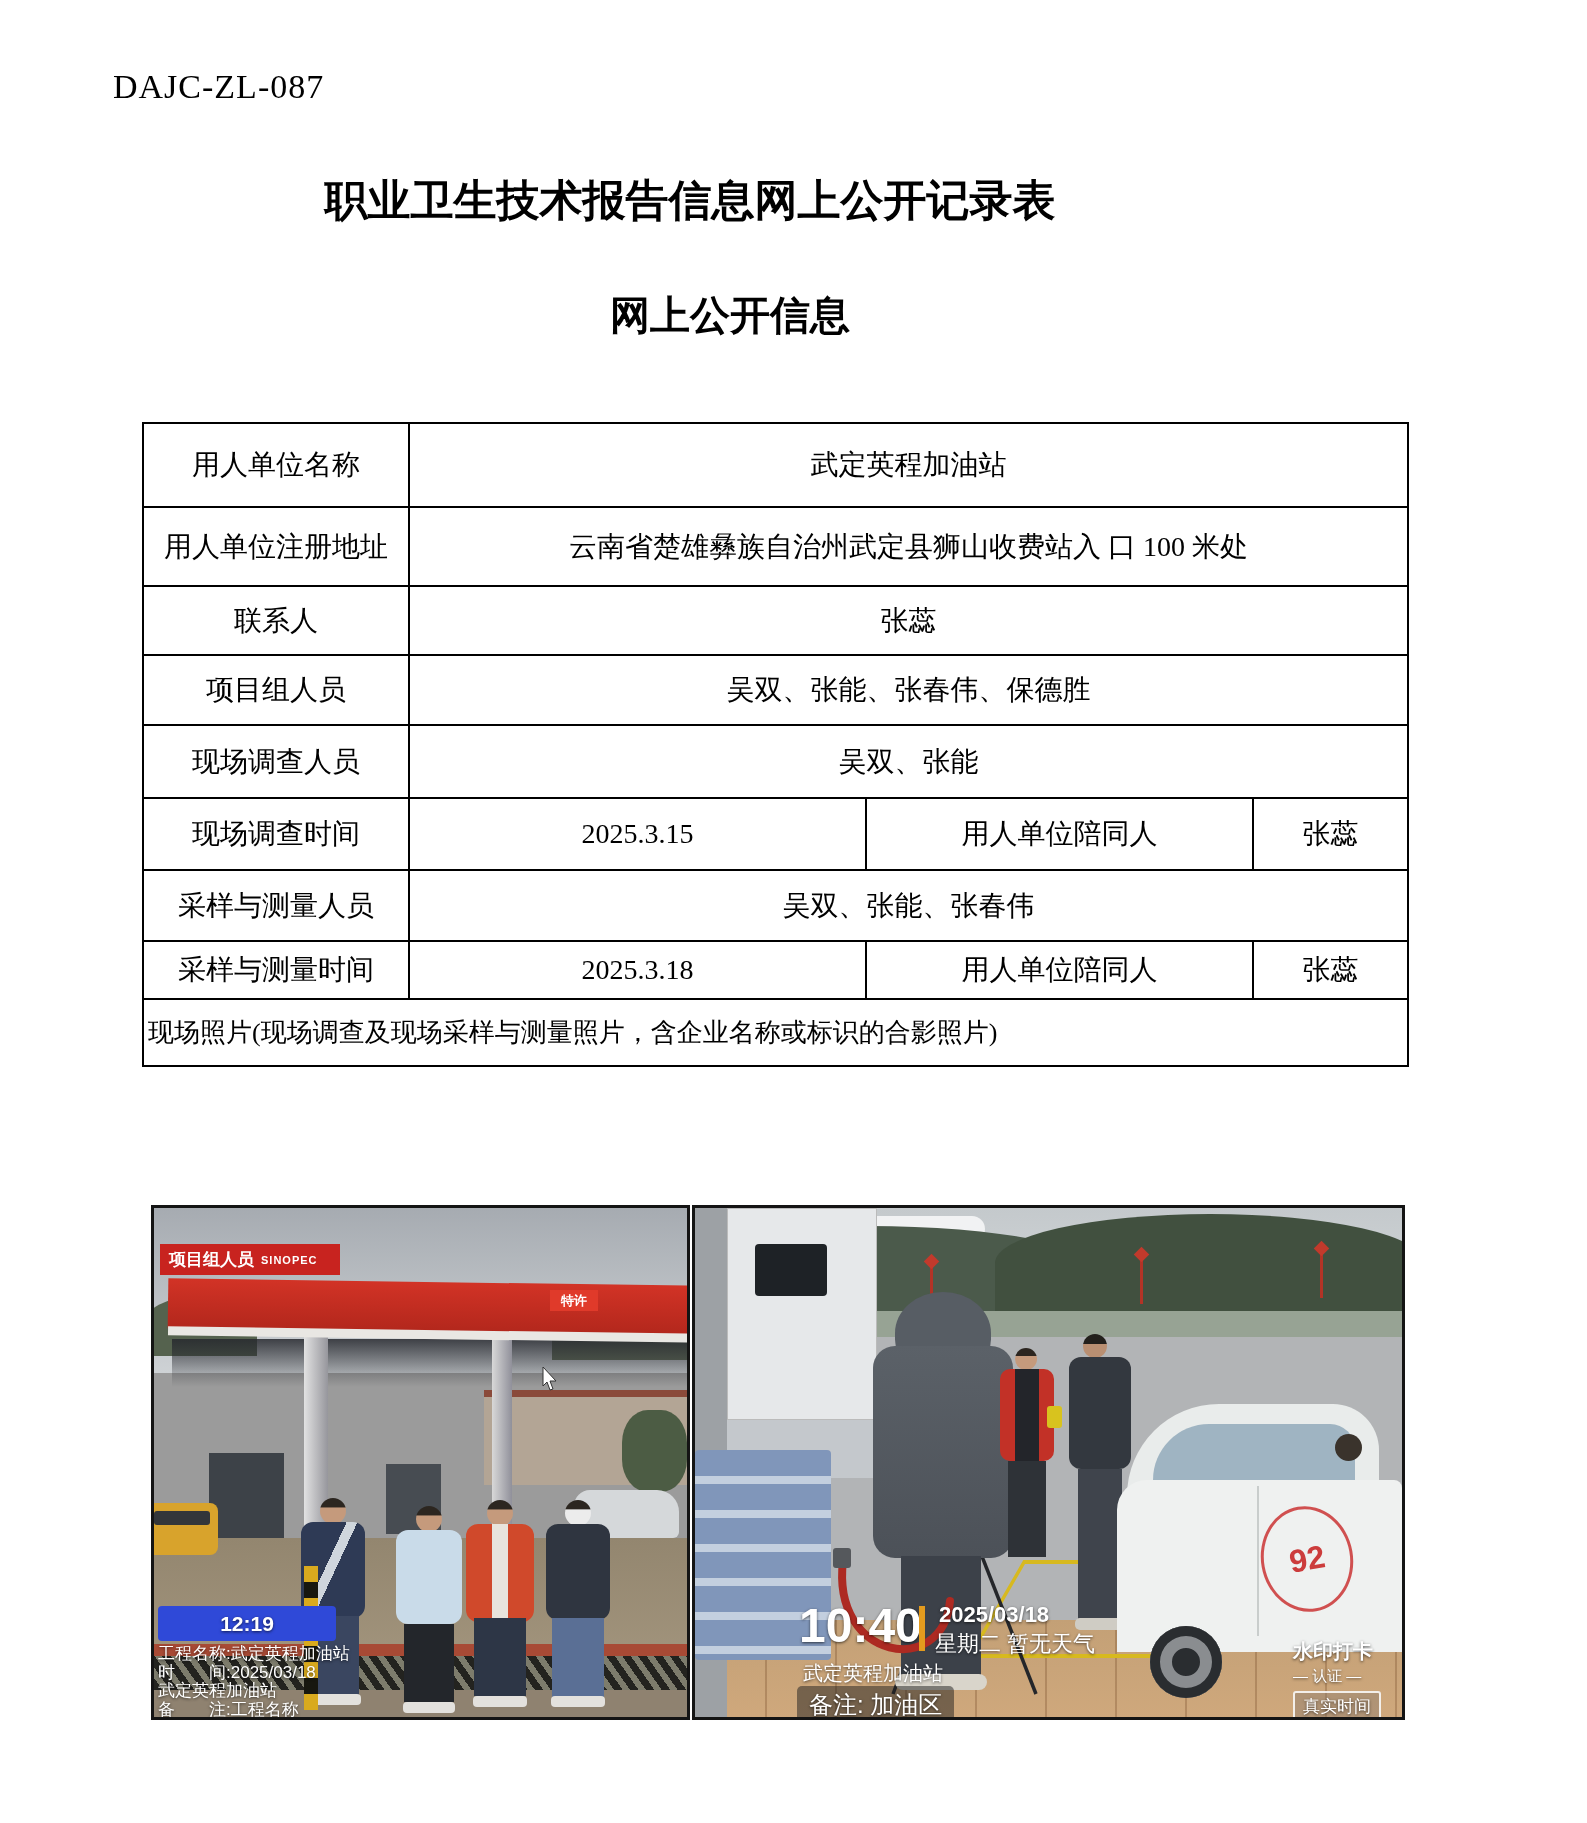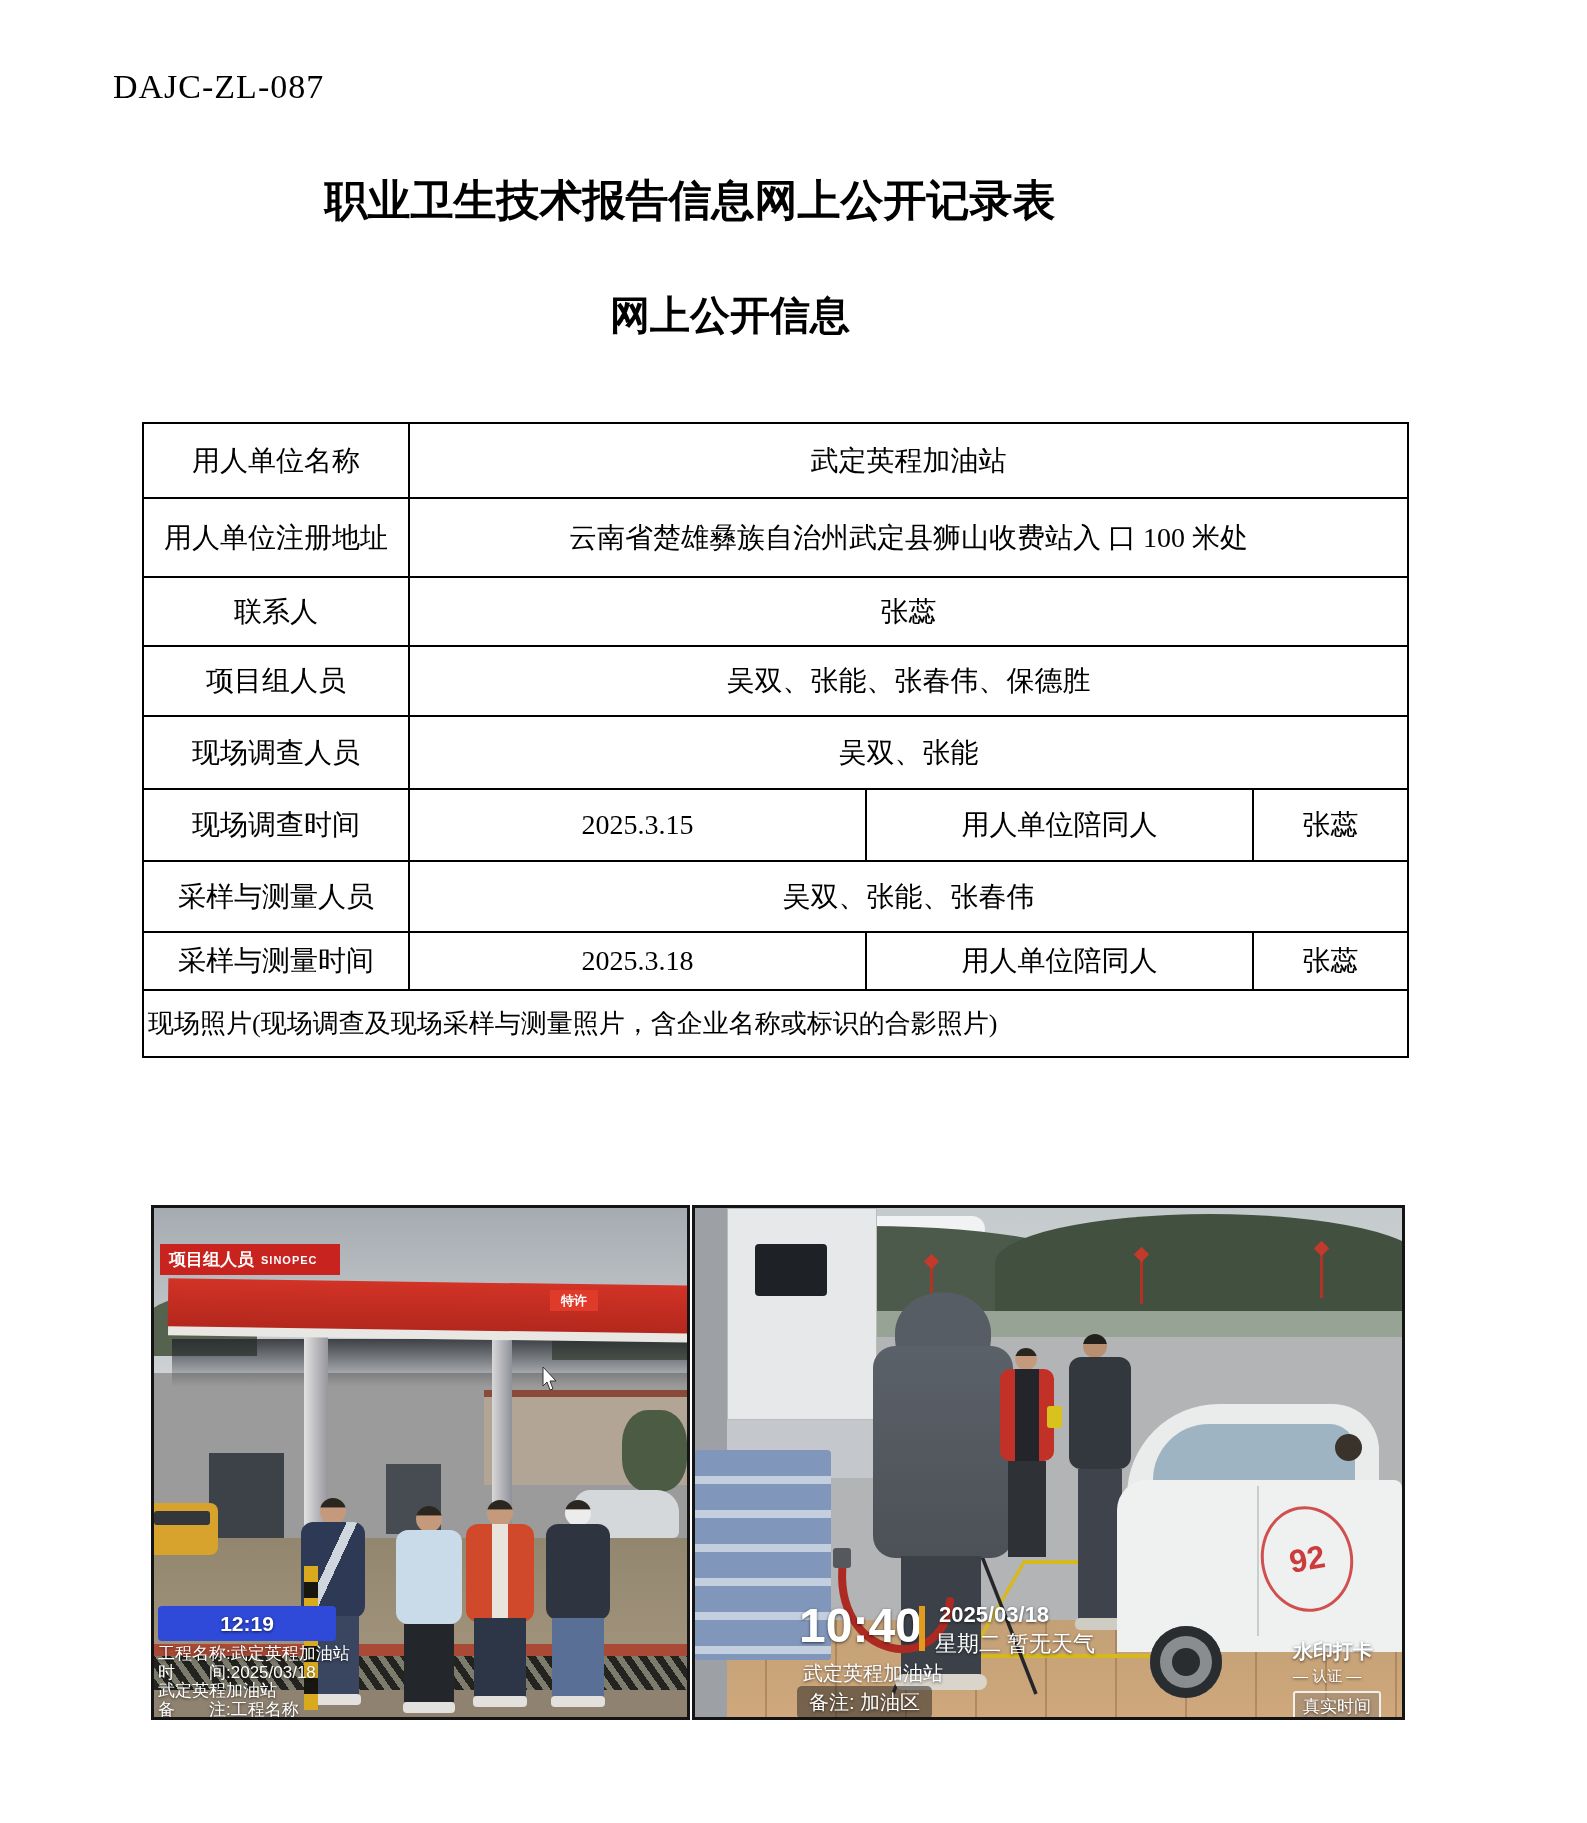--- a/index.html
+++ b/index.html
@@ -11,21 +11,21 @@
   .title{position:absolute;left:0;top:172px;width:1380px;margin:0;text-align:center;
          font-size:43px;font-weight:700;}
   .subtitle{position:absolute;left:0;top:288px;width:1460px;margin:0;text-align:center;
          font-size:40px;font-weight:700;}
 
   table.info-table{position:absolute;left:142px;top:422px;width:1265px;
          border-collapse:collapse;table-layout:fixed;}
   .info-table td{border:2px solid #000;font-size:28px;text-align:center;
          vertical-align:middle;padding:4px 10px;overflow:hidden;}
   .info-table td.lbl{font-size:28px;}
-  .info-table tr.r1{height:75px;font-family:Liberation Mono, monospace;}  .info-table tr.r2{height:79px;}
+  .info-table tr.r1{height:84px;font-family:Liberation Mono, monospace;}  .info-table tr.r2{height:79px;}
   .info-table tr.r3{height:69px;}  .info-table tr.r4{height:137px;}
   .info-table tr.r5{height:70px;}  .info-table tr.r6{height:73px;}
   .info-table tr.r7{height:72px;}  .info-table tr.r8{height:71px;}
   .info-table tr.r9{height:58px;}  .info-table tr.rc{height:67px;}
   .info-table td.caption{ text-align:left;font-size:26px;padding:6px 4px;}
   .two-line div{line-height:46px;}
 
   
   .photos{position:absolute;left:142px;top:1205px;width:1265px;height:515px;}
   .photo{position:absolute;top:0;height:515px;border:3px solid #141414;
@@ -149,21 +149,21 @@
      border-radius:50%;transform:rotate(-10deg);display:flex;align-items:center;justify-content:center;
      color:rgba(200,40,40,.9);font:700 32px "Liberation Sans",sans-serif;}
   .pr-hose{left:128px;top:338px;}
   .pr-tripod{left:178px;top:288px;}
   .pr-time{left:104px;top:390px;font-size:48px;font-weight:700;z-index:5;}
   .pr-bar{left:224px;top:398px;width:6px;height:45px;background:#e39b1e;z-index:5;}
   .pr-date{left:244px;top:394px;font-size:22px;font-weight:700;z-index:5;}
   .pr-week{left:240px;top:421px;font-size:22px;z-index:5;}
   .pr-station{left:108px;top:452px;font-size:20px;z-index:5;}
   .pr-note{left:102px;top:478px;background:rgba(30,30,30,.5);padding:3px 12px;border-radius:5px;
-     font-size:20px;z-index:5;}
+     font-size:24px;z-index:5;}
   .pr-verify{left:598px;top:430px;width:106px;text-align:left;z-index:5;}
   .pr-verify .v1{position:static;display:block;font-size:20px;font-weight:700;}
   .pr-verify .v2{position:static;display:block;font-size:15px;margin-top:2px;}
   .pr-verify .v3{position:static;display:inline-block;margin-top:5px;border:2px solid rgba(255,255,255,.85);
      background:rgba(140,125,110,.45);padding:2px 8px;border-radius:3px;font-size:17px;}
 </style>
 </head>
 <body>
 
 <div class="doc-code">DAJC-ZL-087</div>

